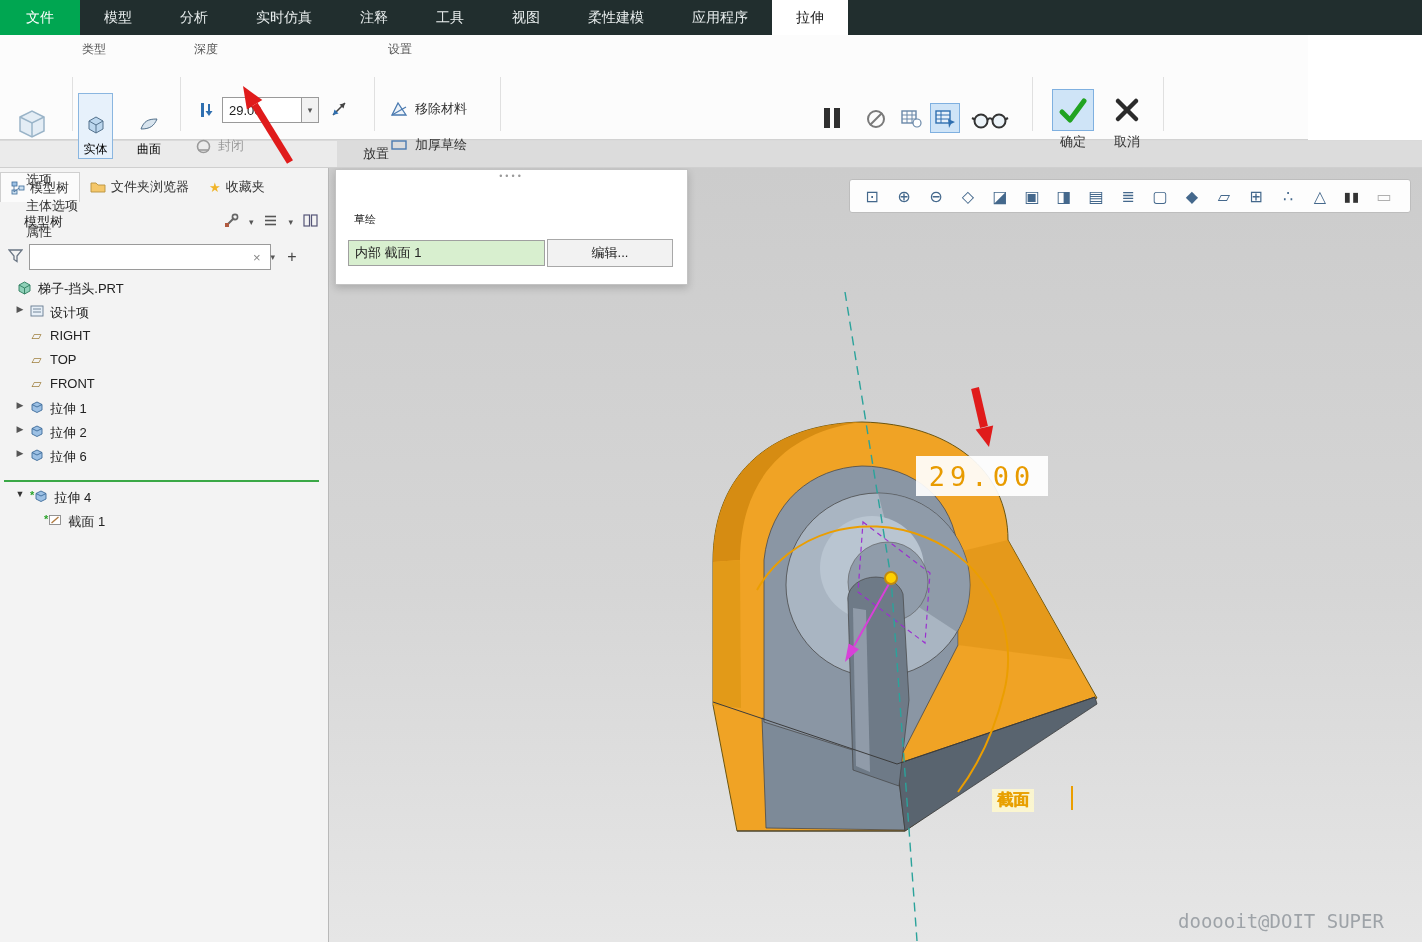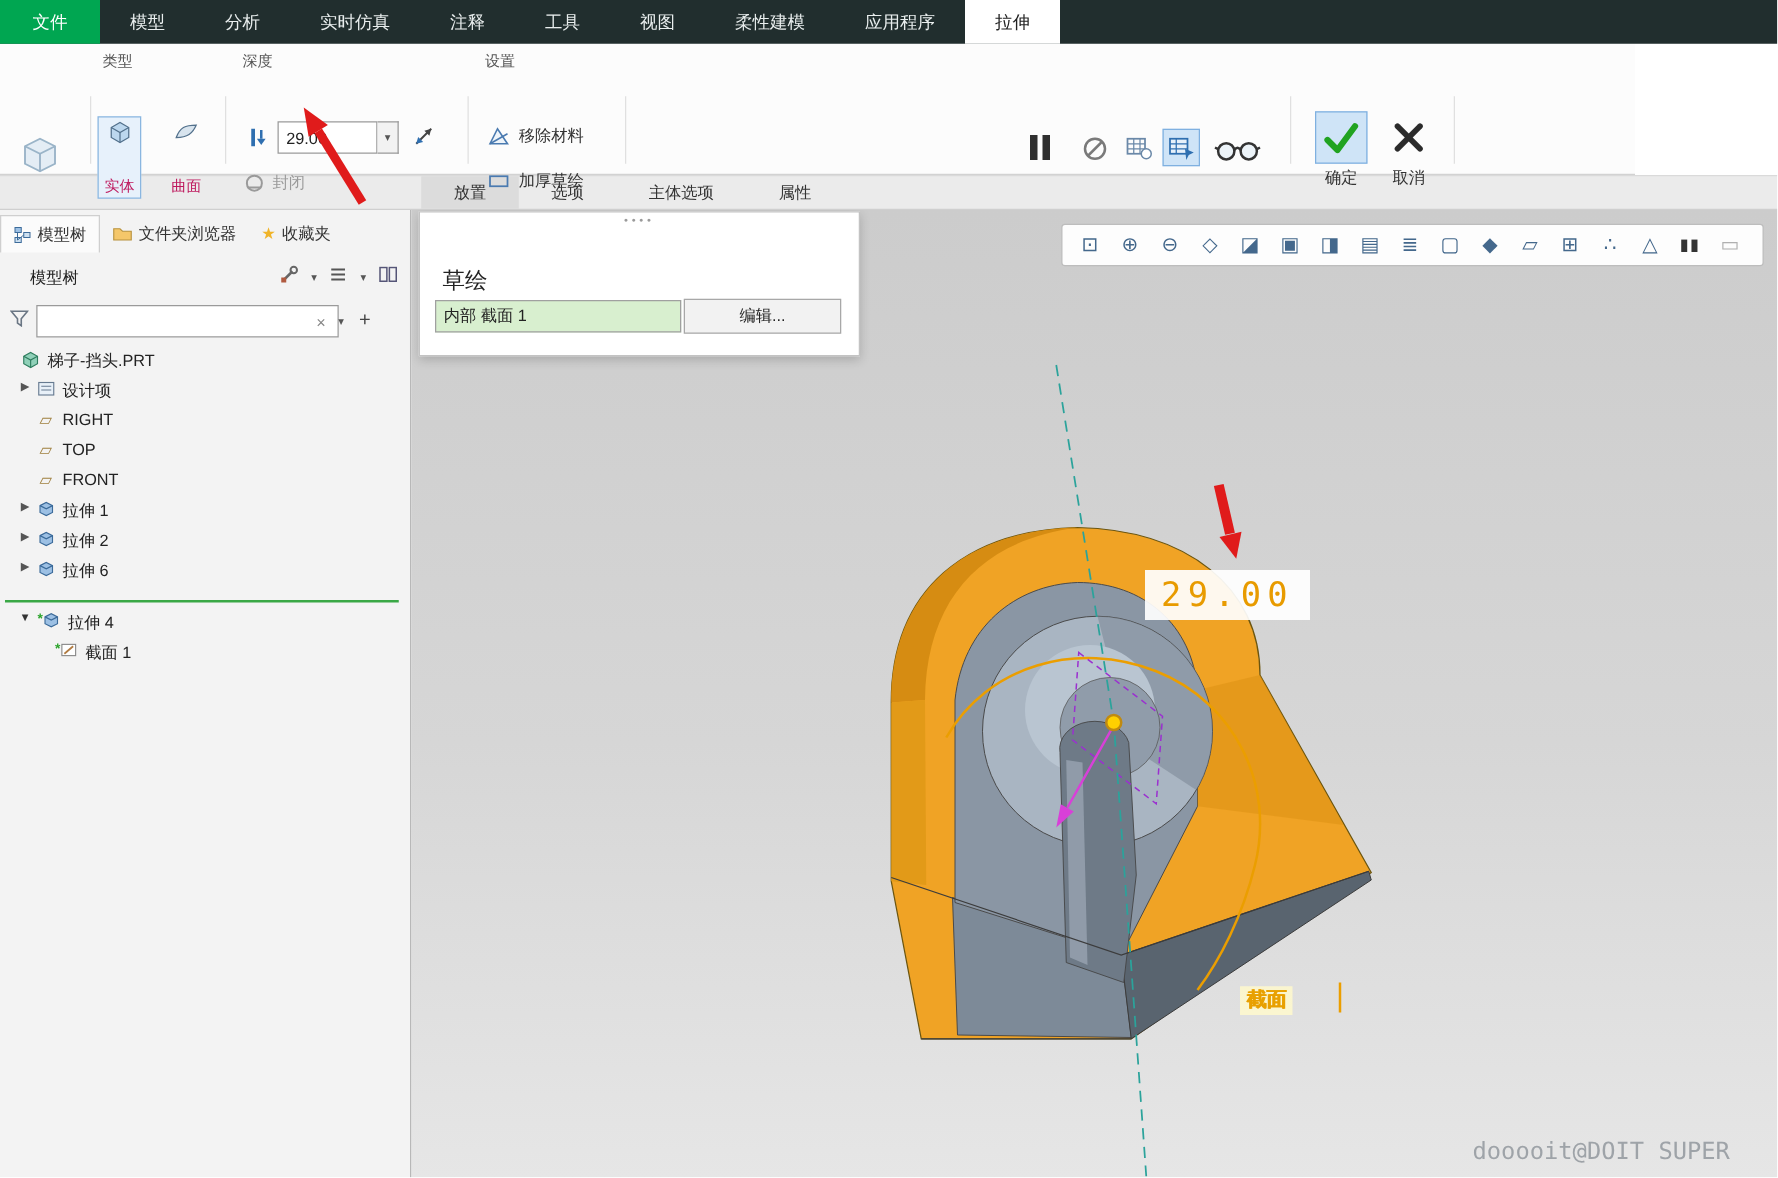--- a/index.html
+++ b/index.html
@@ -10,32 +10,32 @@
   
   .menubar { position:absolute; left:0; top:0; width:1422px; height:35px; background:#212e2e; display:flex; align-items:stretch; z-index:30; }
   .menu-item { color:#e9eeee; font-size:14px; line-height:35px; padding:0 24px; cursor:default; white-space:nowrap; }
   .menu-item.file { background:#00a651; color:#fff; padding:0 26px; }
   .menu-item.active { background:#ffffff; color:#222; }
 
   
   .ribbon { position:absolute; left:0; top:35px; width:1308px; height:105px; background:#fcfcfc; border-bottom:1px solid #d2d2d2; z-index:25; }
   .vsep { position:absolute; top:42px; bottom:8px; width:1px; background:#e0e0e0; }
   .glabel { position:absolute; top:6px; font-size:12px; color:#555; }
-  .rbtn { position:absolute; display:flex; flex-direction:column; align-items:center; justify-content:space-between; gap:3px; background:transparent; border:1px solid transparent; font-size:12px; color:#be185d; cursor:default; }
+  .rbtn { position:absolute; display:flex; flex-direction:column; align-items:center; justify-content:flex-end; gap:3px; background:transparent; border:1px solid transparent; font-size:12px; color:#000000; cursor:default; }
   .rbtn.sel { background:#e7f1fb; border:1px solid #8ab6e0; }
   .hbtn { position:absolute; display:flex; align-items:center; gap:6px; background:transparent; border:1px solid transparent; font-size:13px; color:#333; cursor:default; }
   .hbtn.gray { color:#9a9a9a; }
   .depth-input { position:absolute; border:1px solid #9a9a9a; background:#fff; font-size:13px; padding:0 6px; color:#222; }
   .combo-arrow { position:absolute; border:1px solid #9a9a9a; border-left:none; background:#f2f2f2; font-size:9px; color:#555; text-align:center; line-height:24px; cursor:default; }
   .okbox { position:absolute; width:54px; display:flex; flex-direction:column; align-items:center; gap:2px; font-size:13px; color:#333; }
   .okbox .iconwrap { width:42px; height:42px; display:flex; align-items:center; justify-content:center; }
   .okbox.hl .iconwrap { background:#cfe4f7; border:1px solid #7fb0e0; }
 
   
-  .tabrow { position:absolute; left:0; top:140px; width:1422px; height:28px; background:#ebebeb; border-top:1px solid #dadada; border-bottom:1px solid #cfcfcf; display:flex; z-index:24; }
+  .tabrow { position:absolute; left:0; top:140px; width:1422px; height:28px; background:#ebebeb; border-top:1px solid #dadada; border-bottom:1px solid #cfcfcf; display:flex; z-index:24;flex-direction:column; }
   .dtab { margin-left:0; font-size:13px; color:#333; line-height:26px; padding:0 26px; cursor:default; }
   .dtab:first-child { margin-left:337px; }
   .dtab.active { background:#dcdcdc; }
 
   
   .sidebar { position:absolute; left:0; top:168px; width:329px; height:774px; background:#f3f3f3; border-right:1px solid #b8b8b8; z-index:10; }
   .side-tabs { position:absolute; left:0; top:2px; height:34px; display:flex; align-items:center; }
   .side-tab { display:flex; align-items:center; gap:5px; font-size:13px; color:#333; padding:0 10px; height:30px; cursor:default; white-space:nowrap; }
   .side-tab.active { background:#fbfbfb; border:1px solid #cfcfcf; border-bottom:none; }
   .tree-header { position:absolute; left:0; top:38px; width:100%; height:32px; display:flex; align-items:center; }
@@ -67,21 +67,21 @@
   .vt-icon.dark { color:#333; letter-spacing:1px; font-size:13px; }
   .vt-icon.dim { color:#b0b0b0; }
   .model-svg { position:absolute; left:0; top:0; }
   .dim-label { position:absolute; left:587px; top:288px; width:132px; height:40px; background:rgba(255,255,255,0.92); color:#e89b00; font-family:"DejaVu Sans Mono",monospace; font-size:27px; letter-spacing:5px; display:flex; align-items:center; justify-content:center; z-index:4; }
   .section-label { position:absolute; left:663px; top:621px; background:rgba(255,249,205,0.85); color:#e8a000; font-size:16px; font-weight:bold; padding:1px 5px; z-index:4; text-shadow:0.7px 0 0 #e8a000; }
   .watermark { position:absolute; left:849px; top:742px; color:rgba(140,146,152,0.8); font-size:19px; font-family:"DejaVu Sans Mono",monospace; z-index:4; }
 
   
   .float-panel { position:absolute; left:335px; top:169px; width:353px; height:116px; background:#ffffff; border:1px solid #c3c3c3; box-shadow:0 3px 8px rgba(0,0,0,0.18); z-index:22; }
   .drag-dots { position:absolute; top:1px; left:50%; transform:translateX(-50%); color:#9a9a9a; font-size:9px; letter-spacing:3px; }
-  .fp-label { position:absolute; left:18px; top:42px; font-size:18px; color:#222; }
+  .fp-label { position:absolute; left:18px; top:42px; font-size:11px; color:#222; }
   .fp-input { position:absolute; left:12px; top:70px; width:197px; height:26px; background:#d8efcf; border:1px solid #a0a0a0; font-size:13px; padding:12px 6px; color:#222; }
   .fp-edit { position:absolute; left:211px; top:69px; width:126px; height:28px; background:#f2f2f2; border:1px solid #a8a8a8; font-size:13px; color:#222; cursor:default; }
 
   .annot-arrow { position:absolute; left:180px; top:40px; z-index:60; pointer-events:none; }
 </style>
 </head>
 <body>
 
 <div class="app">
 

